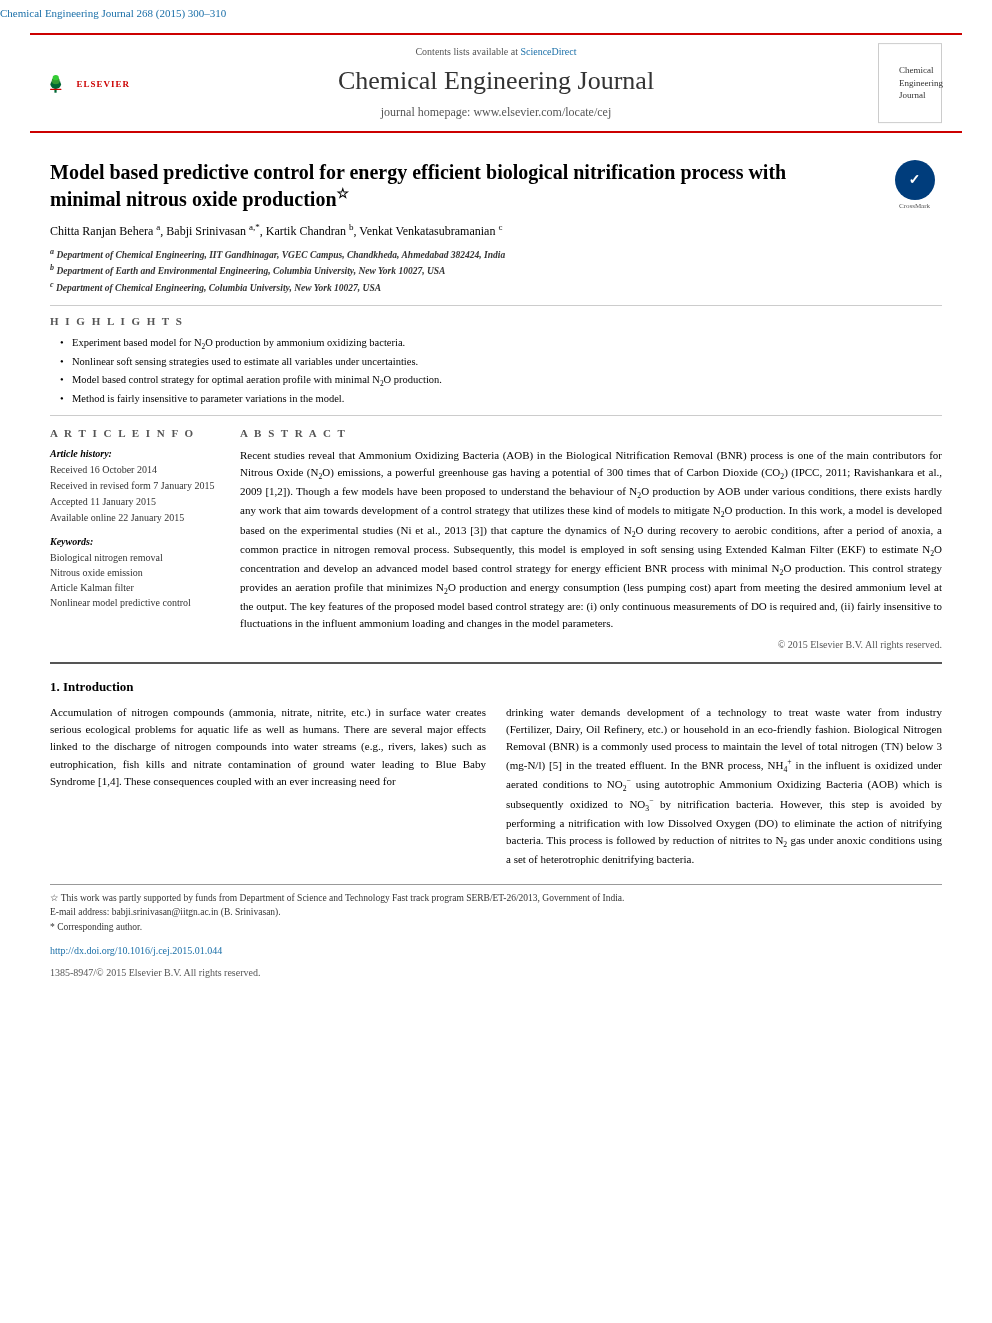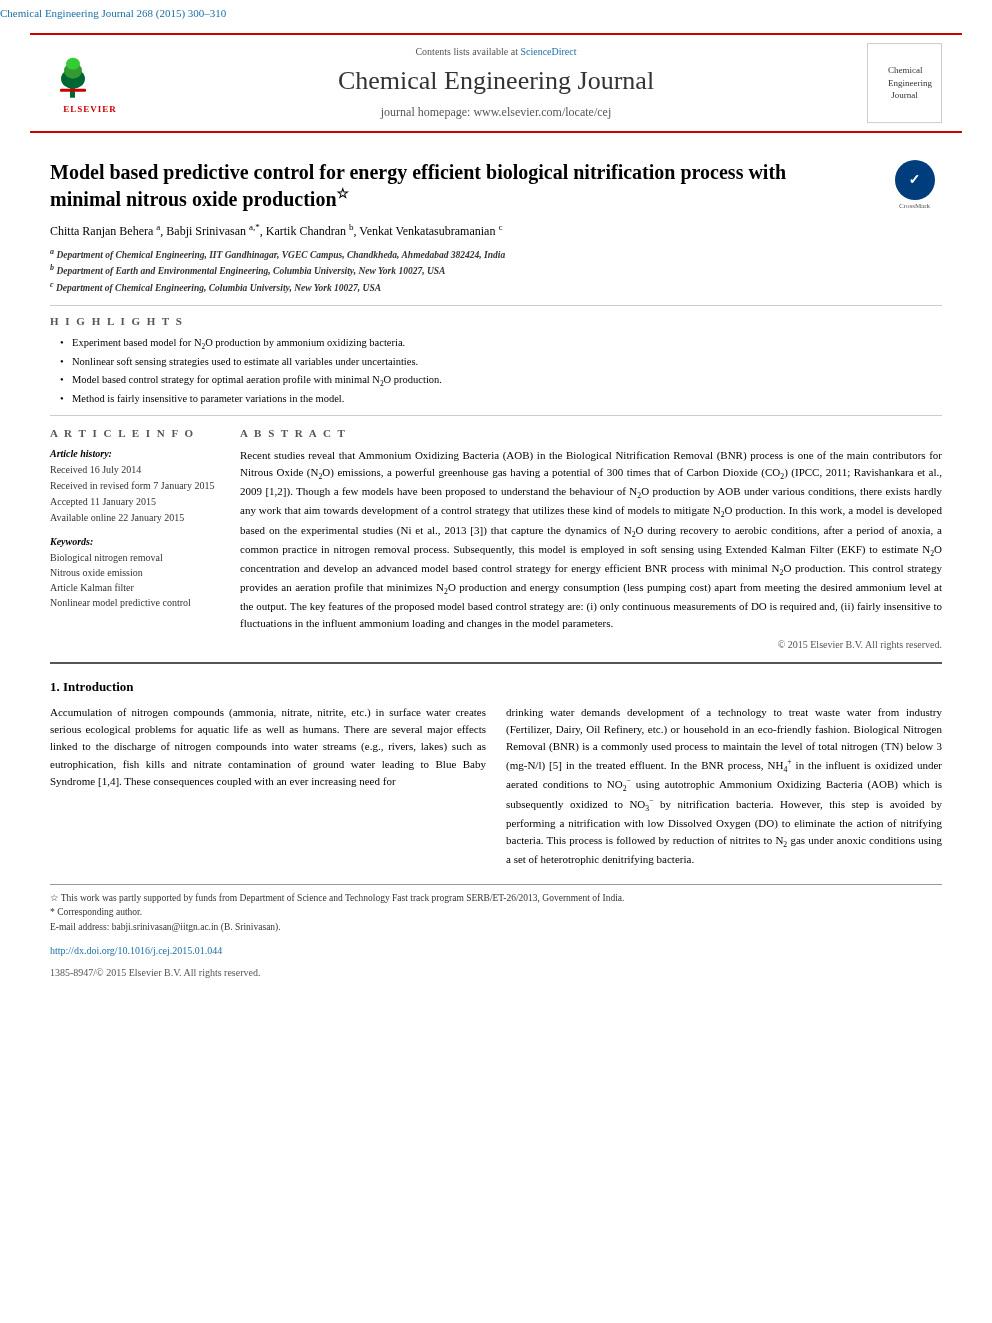--- a/index.html
+++ b/index.html
@@ -29,21 +29,21 @@
       padding: 10px 20px;
       margin: 0 30px;
       position: relative;
     }
     .header-logo {
       position: absolute;
       left: 20px;
       top: 50%;
       transform: translateY(-50%);
       display: flex;
-      flex-direction: column;
+      flex-direction: row;
       align-items: center;
       width: 80px;
     }
     .elsevier-tree {
       width: 60px;
       height: 50px;
     }
     .elsevier-label {
       font-size: 9px;
       color: #c00;
@@ -73,21 +73,21 @@
     }
     .header-right-logo {
       position: absolute;
       right: 20px;
       top: 50%;
       transform: translateY(-50%);
       border: 1px solid #ccc;
       padding: 20px;
       text-align: center;
       font-size: 9px;
-      width: 75px;
+      width: 64px;
       line-height: 1.3;
       color: #333;
     }
     .main-content {
       padding: 10px 50px 20px 50px;
     }
     .article-title-section {
       margin: 16px 0 8px;
       position: relative;
     }
@@ -344,21 +344,21 @@
 
   <hr class="section-divider">
 
   <div class="two-column">
 
     <div class="left-col">
       <div class="col-section-title">A R T I C L E   I N F O</div>
 
       <div class="article-info-block">
         <div class="info-label">Article history:</div>
-        <div class="info-text">Received 16 July 2014</div>
+        <div class="info-text">Received 16 October 2014</div>
         <div class="info-text">Received in revised form 7 January 2015</div>
         <div class="info-text">Accepted 11 January 2015</div>
         <div class="info-text">Available online 22 January 2015</div>
       </div>
 
       <div class="article-info-block">
         <div class="info-label keyword-label">Keywords:</div>
         <ul class="keywords-list">
           <li>Biological nitrogen removal</li>
           <li>Nitrous oxide emission</li>
@@ -386,22 +386,22 @@
         Accumulation of nitrogen compounds (ammonia, nitrate, nitrite, etc.) in surface water creates serious ecological problems for aquatic life as well as humans. There are several major effects linked to the discharge of nitrogen compounds into water streams (e.g., rivers, lakes) such as eutrophication, fish kills and nitrate contamination of ground water leading to Blue Baby Syndrome [1,4]. These consequences coupled with an ever increasing need for
       </div>
       <div class="intro-col">
         drinking water demands development of a technology to treat waste water from industry (Fertilizer, Dairy, Oil Refinery, etc.) or household in an eco-friendly fashion. Biological Nitrogen Removal (BNR) is a commonly used process to maintain the level of total nitrogen (TN) below 3 (mg-N/l) [5] in the treated effluent. In the BNR process, NH<sub>4</sub><sup>+</sup> in the influent is oxidized under aerated conditions to NO<sub>2</sub><sup>−</sup> using autotrophic Ammonium Oxidizing Bacteria (AOB) which is subsequently oxidized to NO<sub>3</sub><sup>−</sup> by nitrification bacteria. However, this step is avoided by performing a nitrification with low Dissolved Oxygen (DO) to eliminate the action of nitrifying bacteria. This process is followed by reduction of nitrites to N<sub>2</sub> gas under anoxic conditions using a set of heterotrophic denitrifying bacteria.
       </div>
     </div>
   </div>
 
   <div class="footnote-section">
     <div>☆ This work was partly supported by funds from Department of Science and Technology Fast track program SERB/ET-26/2013, Government of India.</div>
+    <div>E-mail address: babji.srinivasan@iitgn.ac.in (B. Srinivasan).</div>
     <div>* Corresponding author.</div>
-    <div>E-mail address: babji.srinivasan@iitgn.ac.in (B. Srinivasan).</div>
   </div>
 
   <div class="doi-section">
     <a>http://dx.doi.org/10.1016/j.cej.2015.01.044</a>
   </div>
   <div class="doi-bottom">1385-8947/© 2015 Elsevier B.V. All rights reserved.</div>
 
 </div>
 
 </body></html>

